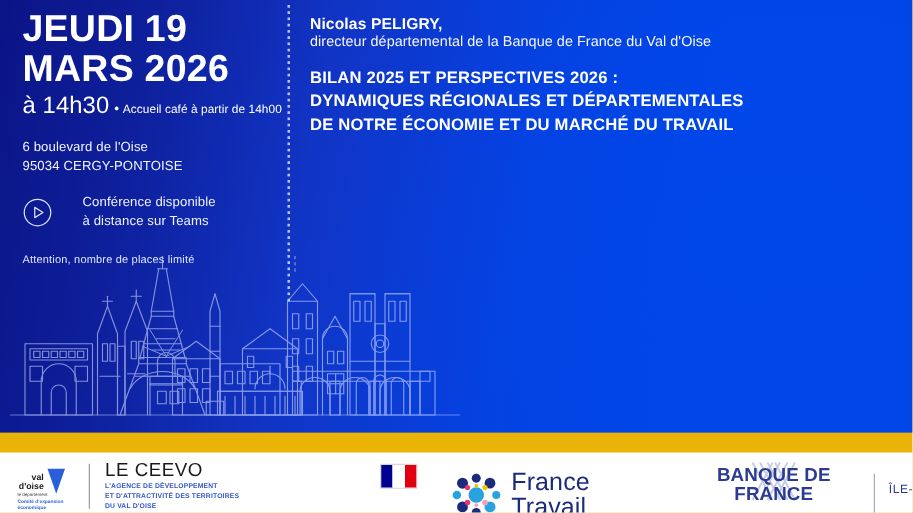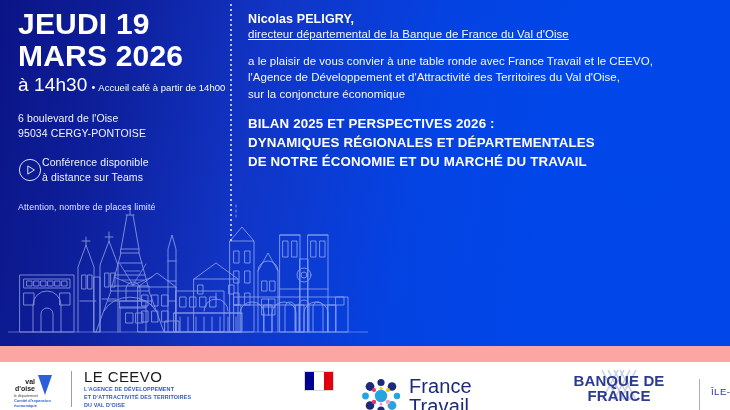--- a/index.html
+++ b/index.html
@@ -11,21 +11,21 @@
     width: 730px;
     height: 410px;
     overflow: hidden;
     font-family: "Liberation Sans", sans-serif;
     -webkit-font-smoothing: antialiased;
   }
   .poster {
     position: relative;
     width: 730px;
     height: 410px;
-    background: #fca5a5;
+    background: #eab308;
   }
 
   
   .hero {
     position: absolute;
     left: 0; top: 0;
     width: 730px; height: 346px;
     background:
       radial-gradient(120% 150% at 88% 55%, #0050f2 0%, #0046e8 32%, #0c2bb0 62%, #0b1384 100%);
     overflow: hidden;
@@ -85,21 +85,21 @@
     margin-top: 15px;
     font-size: 10.5px;
     line-height: 1.45;
     letter-spacing: .1px;
     color: #f2f5ff;
   }
   .teams-row {
     margin-top: 14px;
     display: flex;
     align-items: center;
-    gap: 0;
+    gap: 24px;
   }
   .play-circle {
     width: 24px; height: 24px;
     flex: 0 0 24px;
   }
   .teams-text {
     font-size: 10.5px;
     line-height: 1.42;
     color: #eef2ff;
     letter-spacing: .1px;
@@ -123,21 +123,20 @@
     font-size: 12.5px;
     font-weight: 700;
     letter-spacing: .1px;
   }
   .speaker-role {
     margin-top: 2px;
     font-size: 11.5px;
     font-weight: 400;
     letter-spacing: .05px;
     color: #f4f7ff;
-    text-decoration: underline;
   }
   .invite {
     margin-top: 13px;
     font-size: 11.5px;
     line-height: 1.42;
     letter-spacing: .02px;
     color: #f4f7ff;
   }
   .invite div { white-space: nowrap; }
   .title-block {
@@ -479,25 +478,20 @@
         </span>
       </div>
 
       <div class="notice">Attention, nombre de places limité</div>
     </div>
 
     <div class="right">
       <div class="speaker-name">Nicolas PELIGRY,</div>
       <div class="speaker-role">directeur départemental de la Banque de France du Val d'Oise</div>
 
-      <div class="invite">
-        <div>a le plaisir de vous convier à une table ronde avec France Travail et le CEEVO,</div>
-        <div>l'Agence de Développement et d'Attractivité des Territoires du Val d'Oise,</div>
-        <div>sur la conjoncture économique</div>
-      </div>
 
       <div class="title-block">
         <div>BILAN 2025 ET PERSPECTIVES 2026 :</div>
         <div>DYNAMIQUES RÉGIONALES ET DÉPARTEMENTALES</div>
         <div>DE NOTRE ÉCONOMIE ET DU MARCHÉ DU TRAVAIL</div>
       </div>
     </div>
   </div>
 
   <div class="footer">

